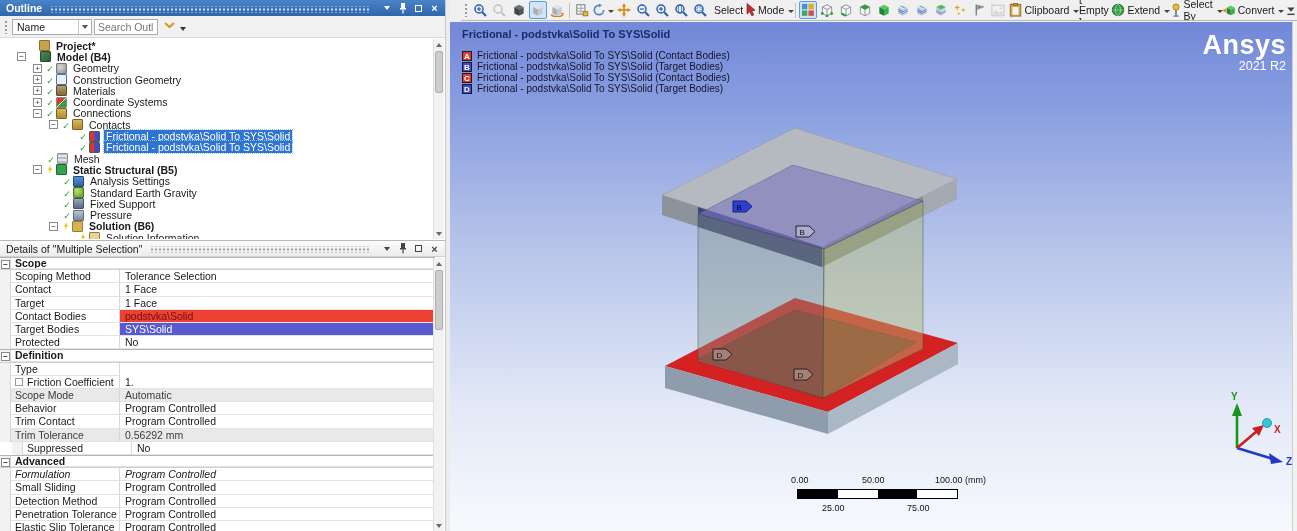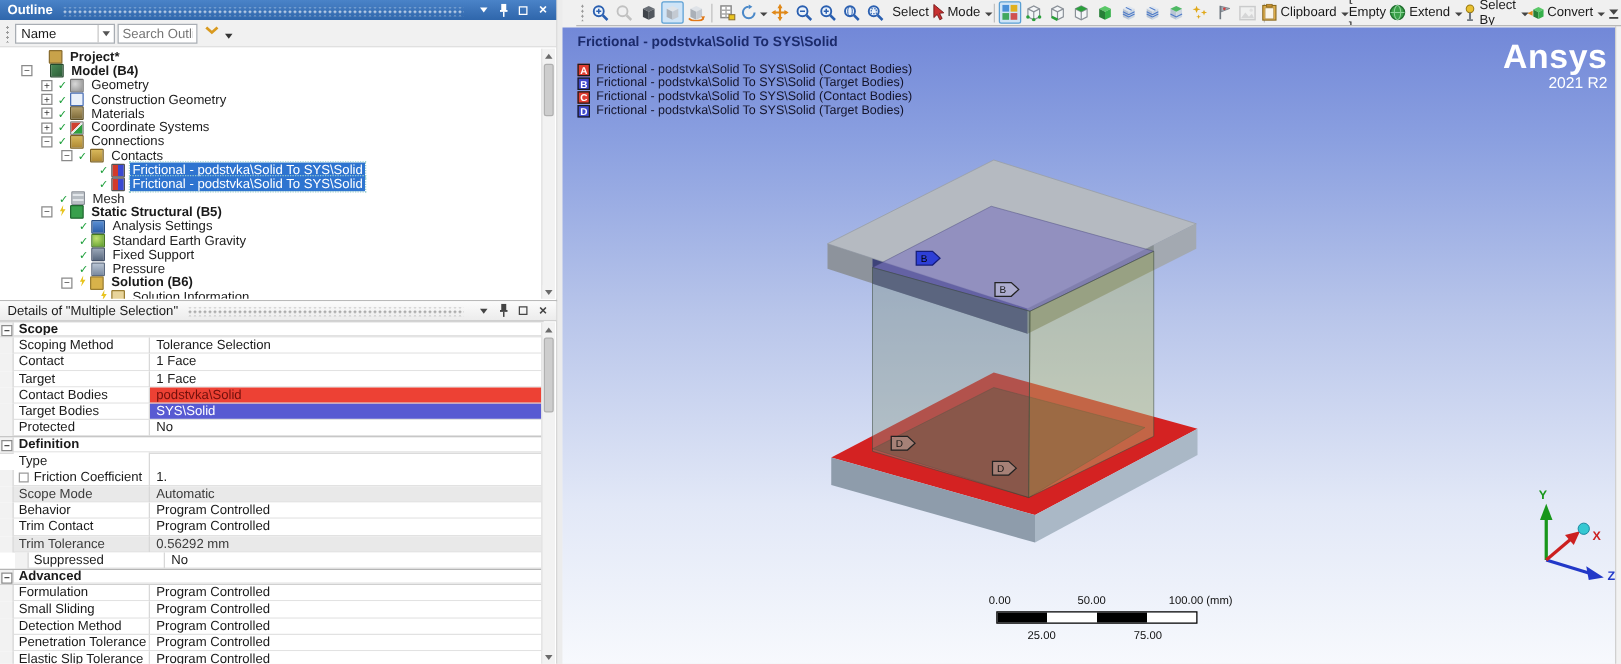--- a/index.html
+++ b/index.html
@@ -325,21 +325,21 @@
         <span class="gut"></span>
         <span class="lab">Protected</span>
         <span class="val">No</span>
       </div>
       <div class="drow cat" style="top: 92.4px;">
         <span class="gut">
           <span class="exp">−</span>
         </span>
         <span class="lab" style="border-right: none; width: auto; flex: 1 1 0%;">Definition</span>
       </div>
-      <div class="drow normal" style="top: 105.6px; align-items: center;">
+      <div class="drow normal" style="top: 105.6px;">
         <span class="gut"></span>
         <span class="lab">Type</span>
       </div>
       <div class="drow normal" style="top: 118.8px;">
         <span class="gut"></span>
         <span class="lab"><span class="cbx"></span>Friction Coefficient</span>
         <span class="val">1.</span>
       </div>
       <div class="drow readonly" style="top: 132px;">
         <span class="gut"></span>
@@ -365,21 +365,21 @@
         <span class="gut"></span>
         <span class="lab">Suppressed</span>
         <span class="val">No</span>
       </div>
       <div class="drow cat" style="top: 198px;">
         <span class="gut">
           <span class="exp">−</span>
         </span>
         <span class="lab" style="border-right: none; width: auto; flex: 1 1 0%;">Advanced</span>
       </div>
-      <div class="drow normal" style="top: 211.2px;">
+      <div class="drow normal" style="top: 211.2px; font-style: italic;">
         <span class="gut"></span>
         <span class="lab">Formulation</span>
         <span class="val">Program Controlled</span>
       </div>
       <div class="drow normal" style="top: 224.4px;">
         <span class="gut"></span>
         <span class="lab">Small Sliding</span>
         <span class="val">Program Controlled</span>
       </div>
       <div class="drow normal" style="top: 237.6px;">

